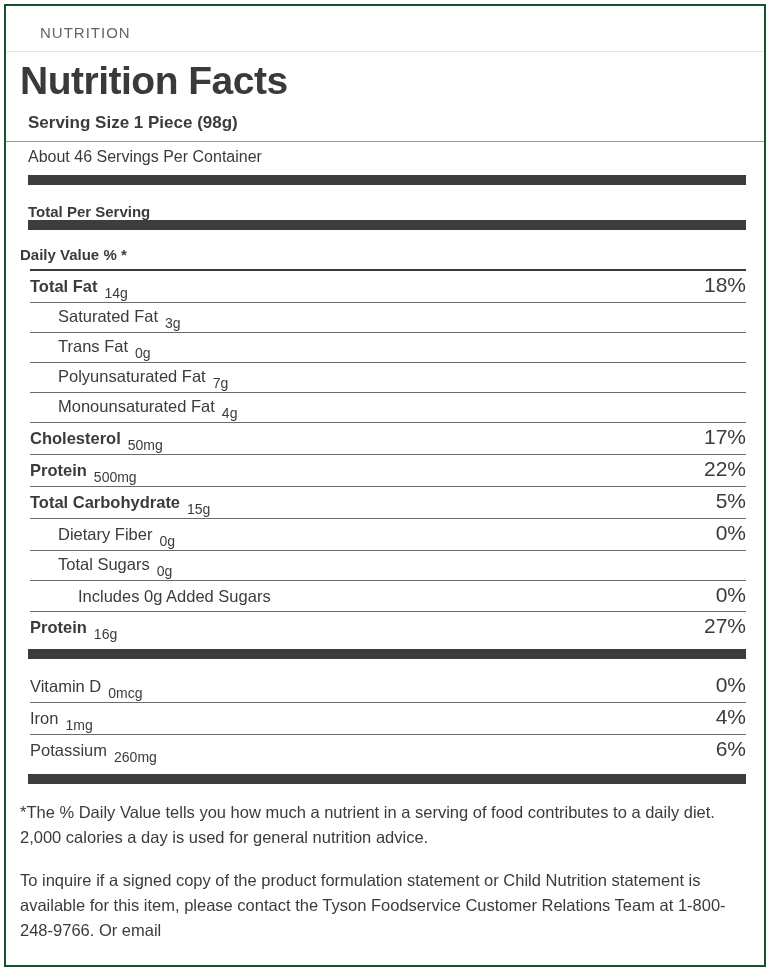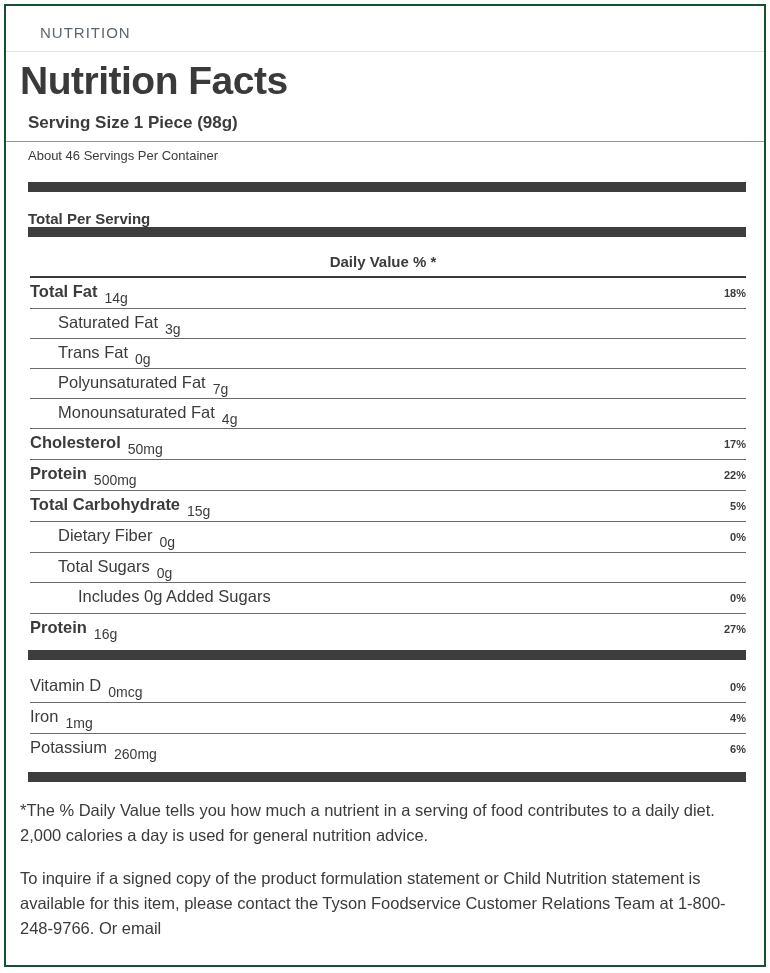--- a/index.html
+++ b/index.html
@@ -51,22 +51,22 @@
     color: #3a3a3a;
     margin: 7px 0 10px;
   }
   .serving {
     font-size: 17px;
     font-weight: 700;
     padding-left: 8px;
     margin-bottom: 8px;
   }
   .about {
-    font-size: 13px;
-    padding: 6px 0 19px 8px;
+    font-size: 16px;
+    padding: 6px 0 9px 8px;
   }
   .bar {
     height: 10px;
     background: #3d3d3d;
     margin: 0 2px 0 8px;
   }
   .aps {
     font-size: 15px;
     font-weight: 700;
     margin: 18px 0 0 8px;
@@ -82,21 +82,21 @@
     letter-spacing: -0.5px;
   }
   .calrow .cal-value {
     font-size: 34px;
     font-weight: 700;
     margin-left: auto;
   }
   .dvh {
     font-size: 15px;
     font-weight: 700;
-    text-align: center;
+    text-align: left;
     padding-right: 2px;
     margin: 16px 0 6px;
   }
   .rows {
     margin: 0 2px 0 10px;
   }
   .row {
     display: flex;
     align-items: baseline;
     padding: 4px 0 5px;
@@ -115,22 +115,22 @@
     font-weight: 700;
   }
   .row .amt {
     font-size: 14px;
     margin-left: 7px;
     position: relative;
     top: 6px;
   }
   .row .sp { flex: 1; }
   .row .dv {
-    font-size: 11px;
-    font-weight: 700;
+    font-size: 21px;
+    font-weight: 400;
   }
   .row.l1 .nm { padding-left: 28px; }
   .row.l2 .nm { padding-left: 48px; }
   .bar.after-rows { margin-top: 6px; }
   .rows.vits { margin-top: 12px; }
   .bar.after-vits { margin-top: 8px; }
   .footnote {
     font-size: 16.5px;
     line-height: 25px;
     margin: 16px 2px 0 0;

